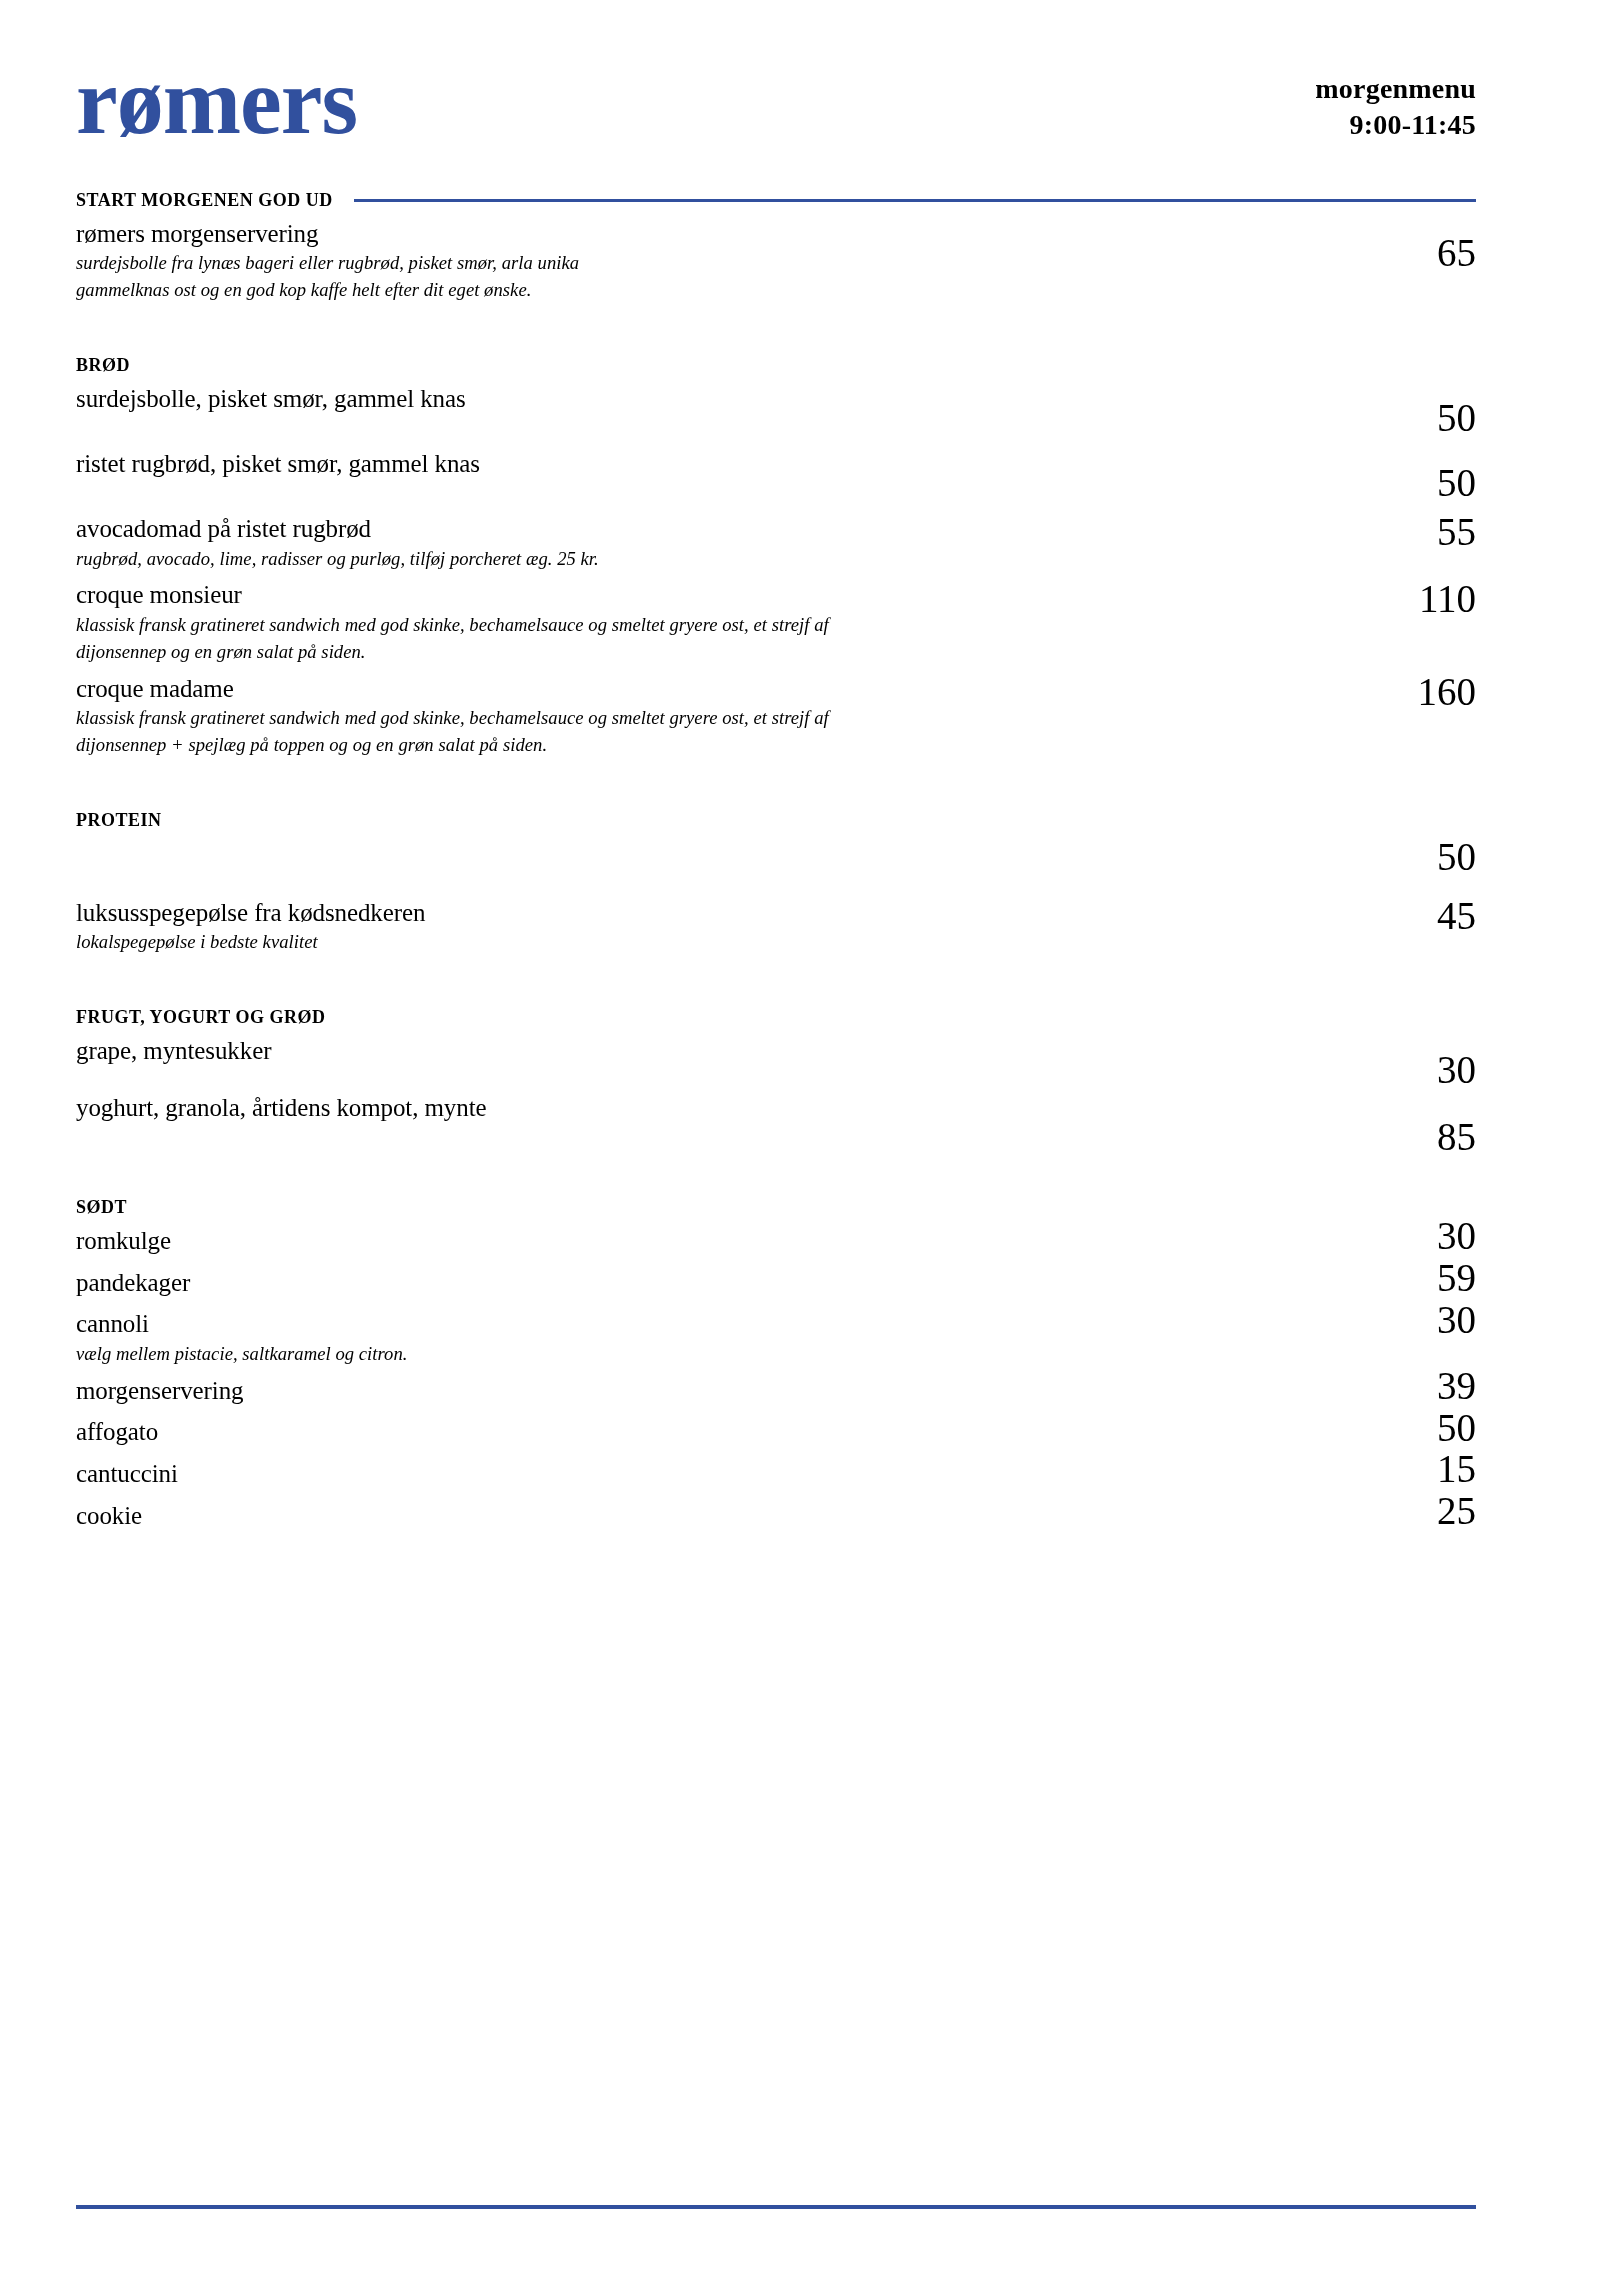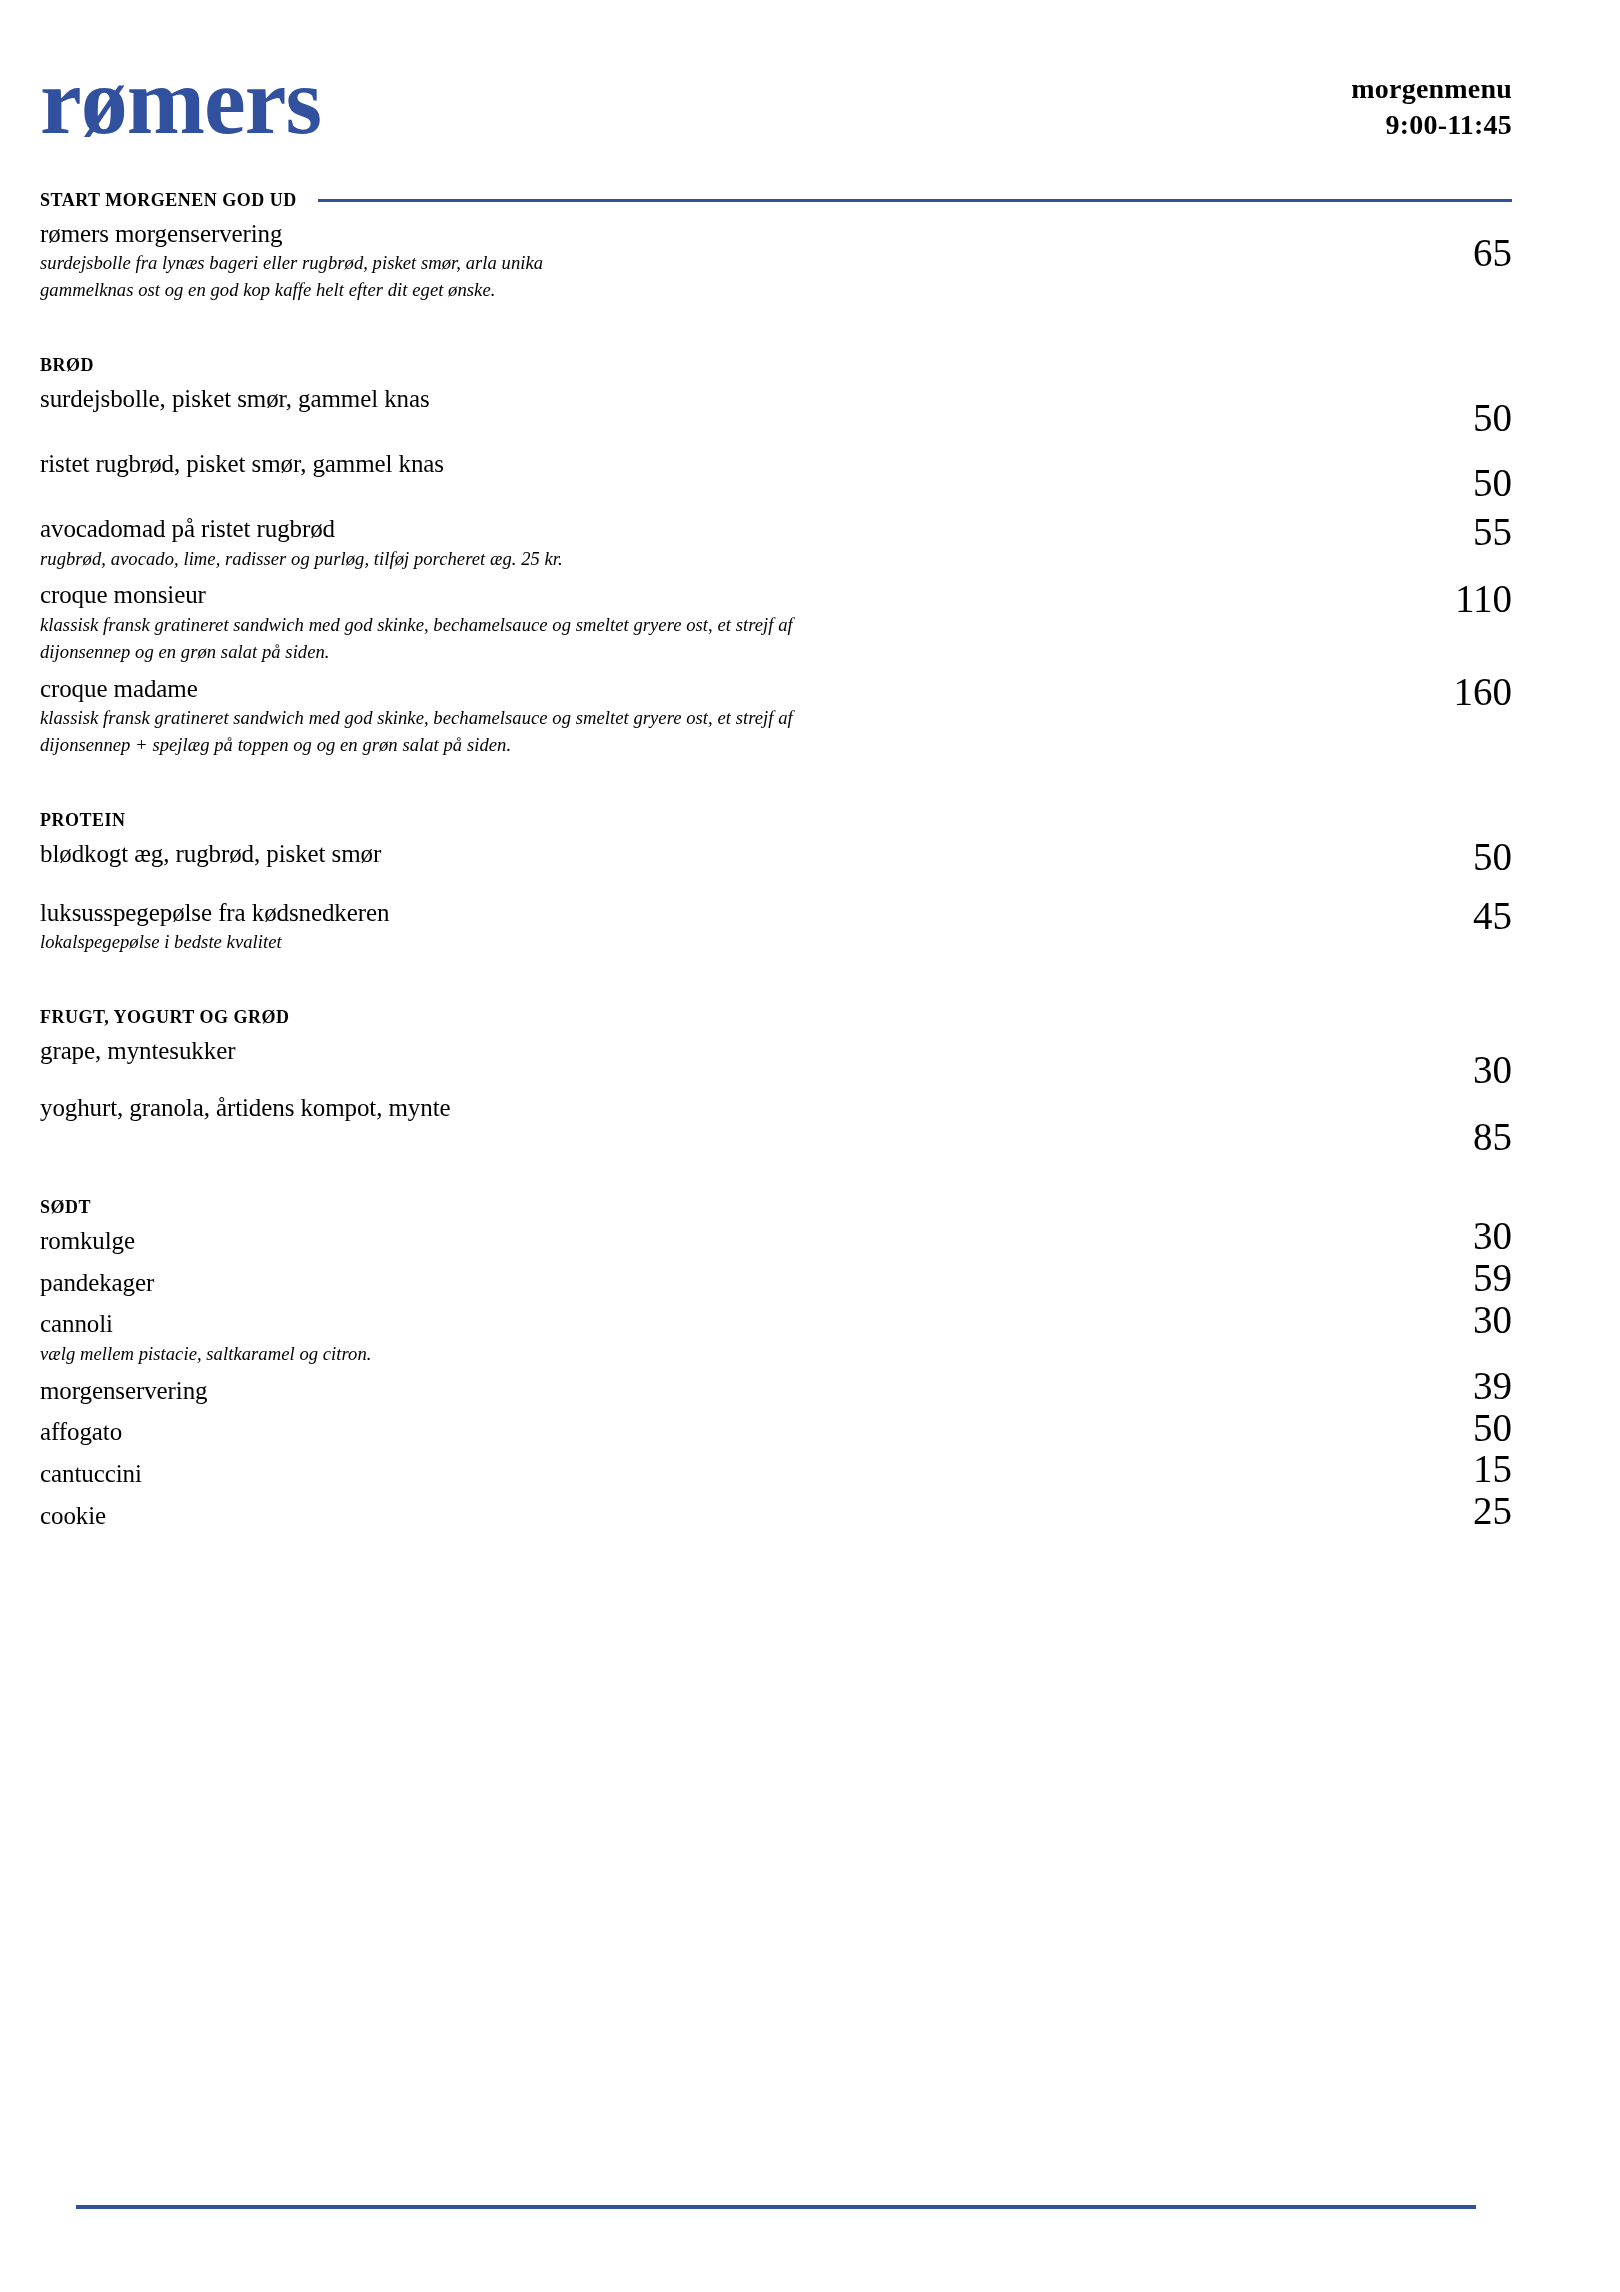--- a/index.html
+++ b/index.html
@@ -15,21 +15,21 @@
     color: #000000;
     overflow: hidden;
   }
 
   .page {
     position: absolute;
     left: 0; top: 0;
     width: 1552px;
     height: 2293px;
     box-sizing: border-box;
-    padding: 0 40px;
+    padding: 0 76px;
   }
 
   
   .masthead {
     display: flex;
     align-items: flex-start;
     justify-content: space-between;
     padding-top: 55px;
     height: 147px;
     box-sizing: border-box;
@@ -232,21 +232,20 @@
     <div class="gap-l"></div>
 
     <div class="section">
       <div class="section-head">
         <div class="section-title">PROTEIN</div>
 
       </div>
 
       <div class="item p-up-sm">
         <div class="item-main">
-          <div class="item-name">blødkogt æg, rugbrød, pisket smør</div>
         </div>
         <div class="item-price">50</div>
       </div>
 
       <div class="gap-s"></div>
 
       <div class="item p-up-sm">
         <div class="item-main">
           <div class="item-name">luksusspegepølse fra kødsnedkeren</div>
           <div class="item-desc">

